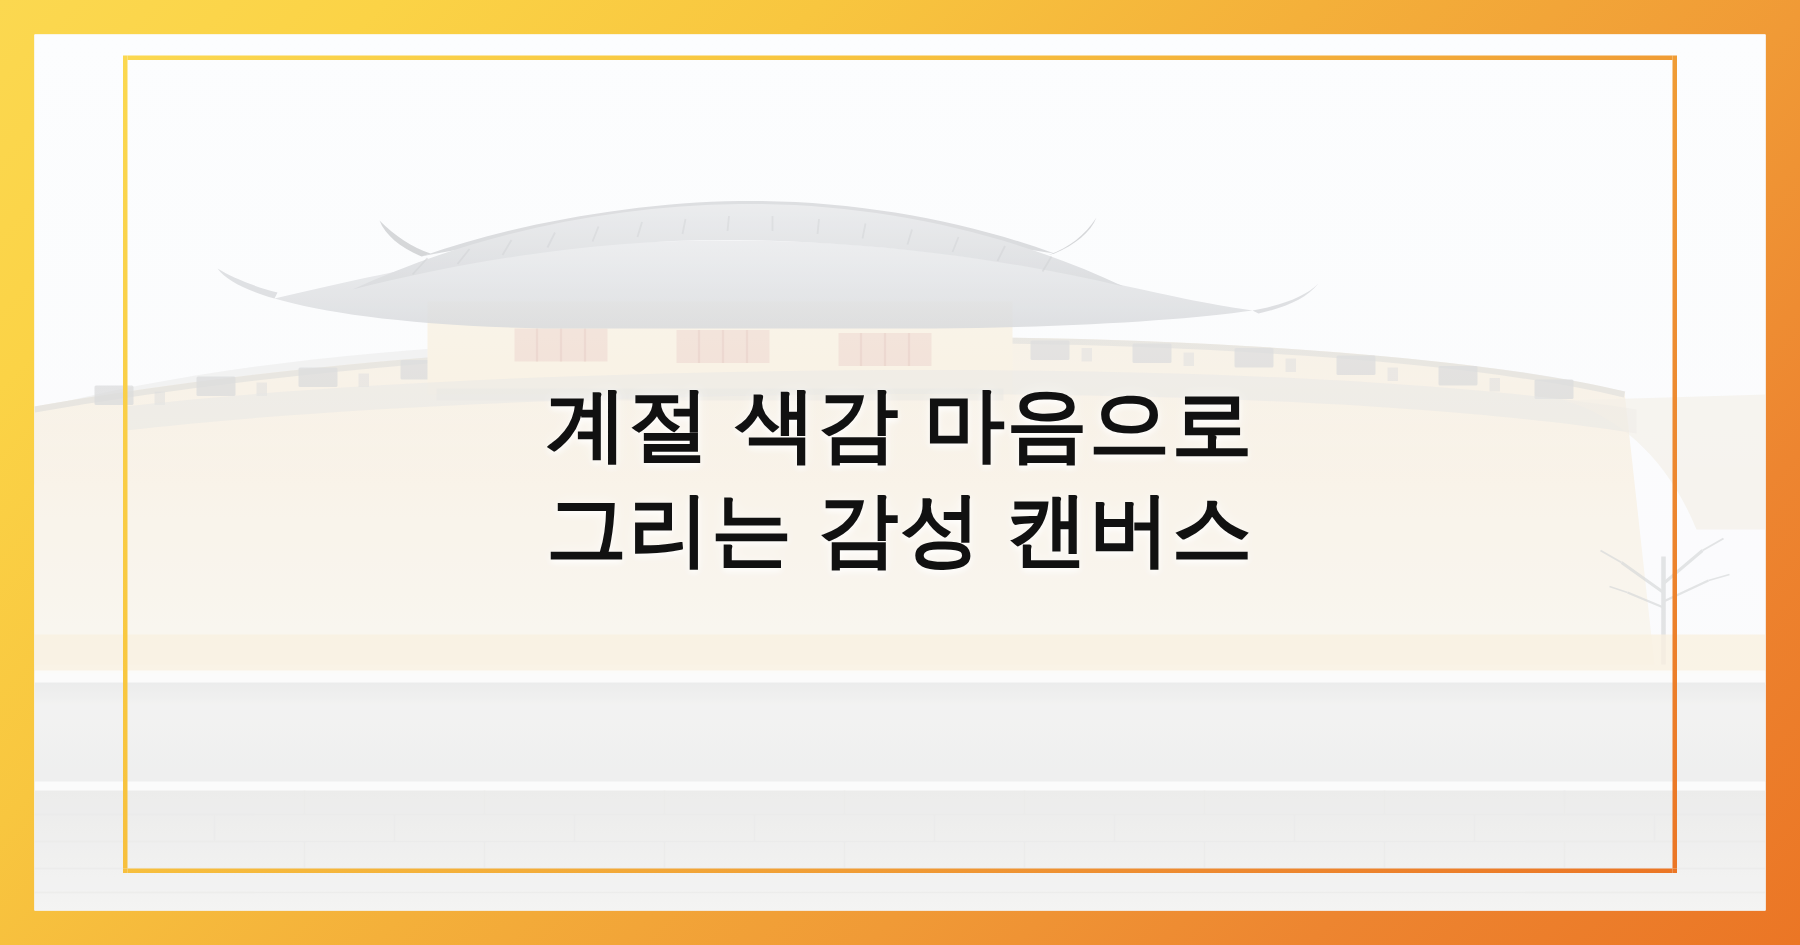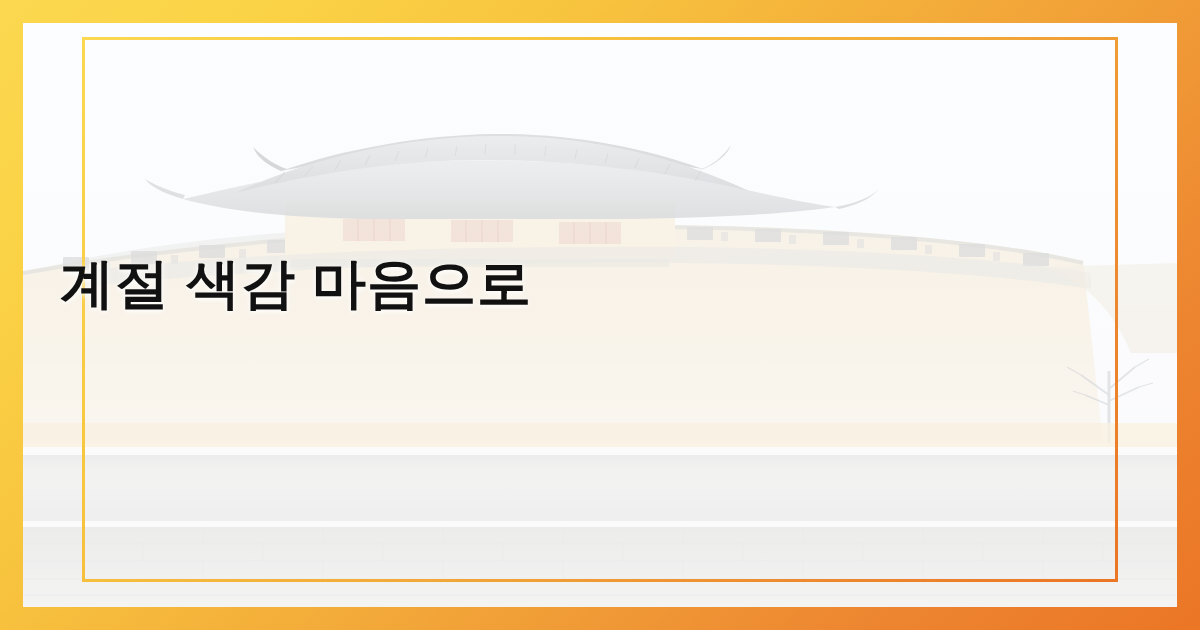--- a/index.html
+++ b/index.html
@@ -98,21 +98,21 @@
     pointer-events: none;
   }
 
   
   .headline {
     position: absolute;
     left: 0;
     right: 0;
     top: 248px;
     z-index: 7;
-    text-align: left;
+    text-align: center;
     padding: 0 60px;
     box-sizing: border-box;
   }
   .headline .line {
     display: block;
     color: #111111;
     font-family: "Liberation Sans", "DejaVu Sans", sans-serif;
     font-weight: 700;
     font-size: 54px;
     line-height: 70px;
@@ -316,15 +316,16 @@
         <rect x="0" y="0" width="1154" height="300" fill="url(#fadeTop)" opacity="0.55"></rect>
         <rect x="0" y="0" width="1154" height="584" fill="#FFFFFF" opacity="0.30"></rect>
       </svg>
     </div>
   </div>
 
   <div class="frame-inner-line"></div>
 
   <div class="headline">
     <span class="line">계절 색감 마음으로</span>
+    <span class="line">그리는 감성 캔버스</span>
   </div>
 
 </div>
 
 </body></html>

